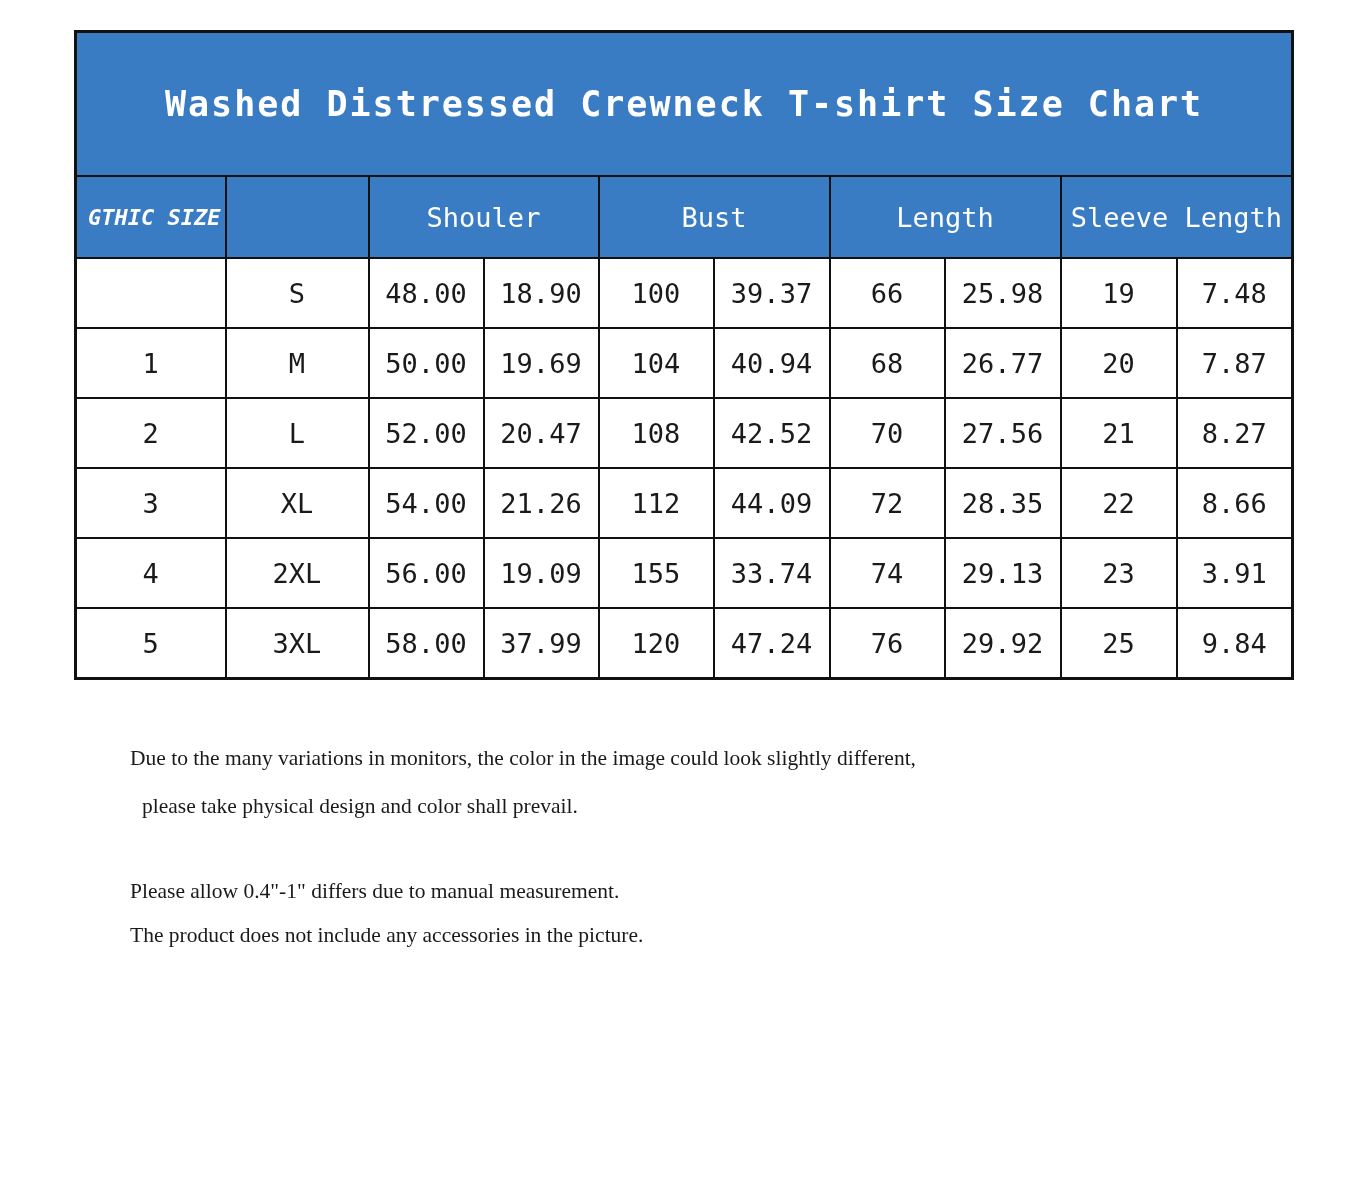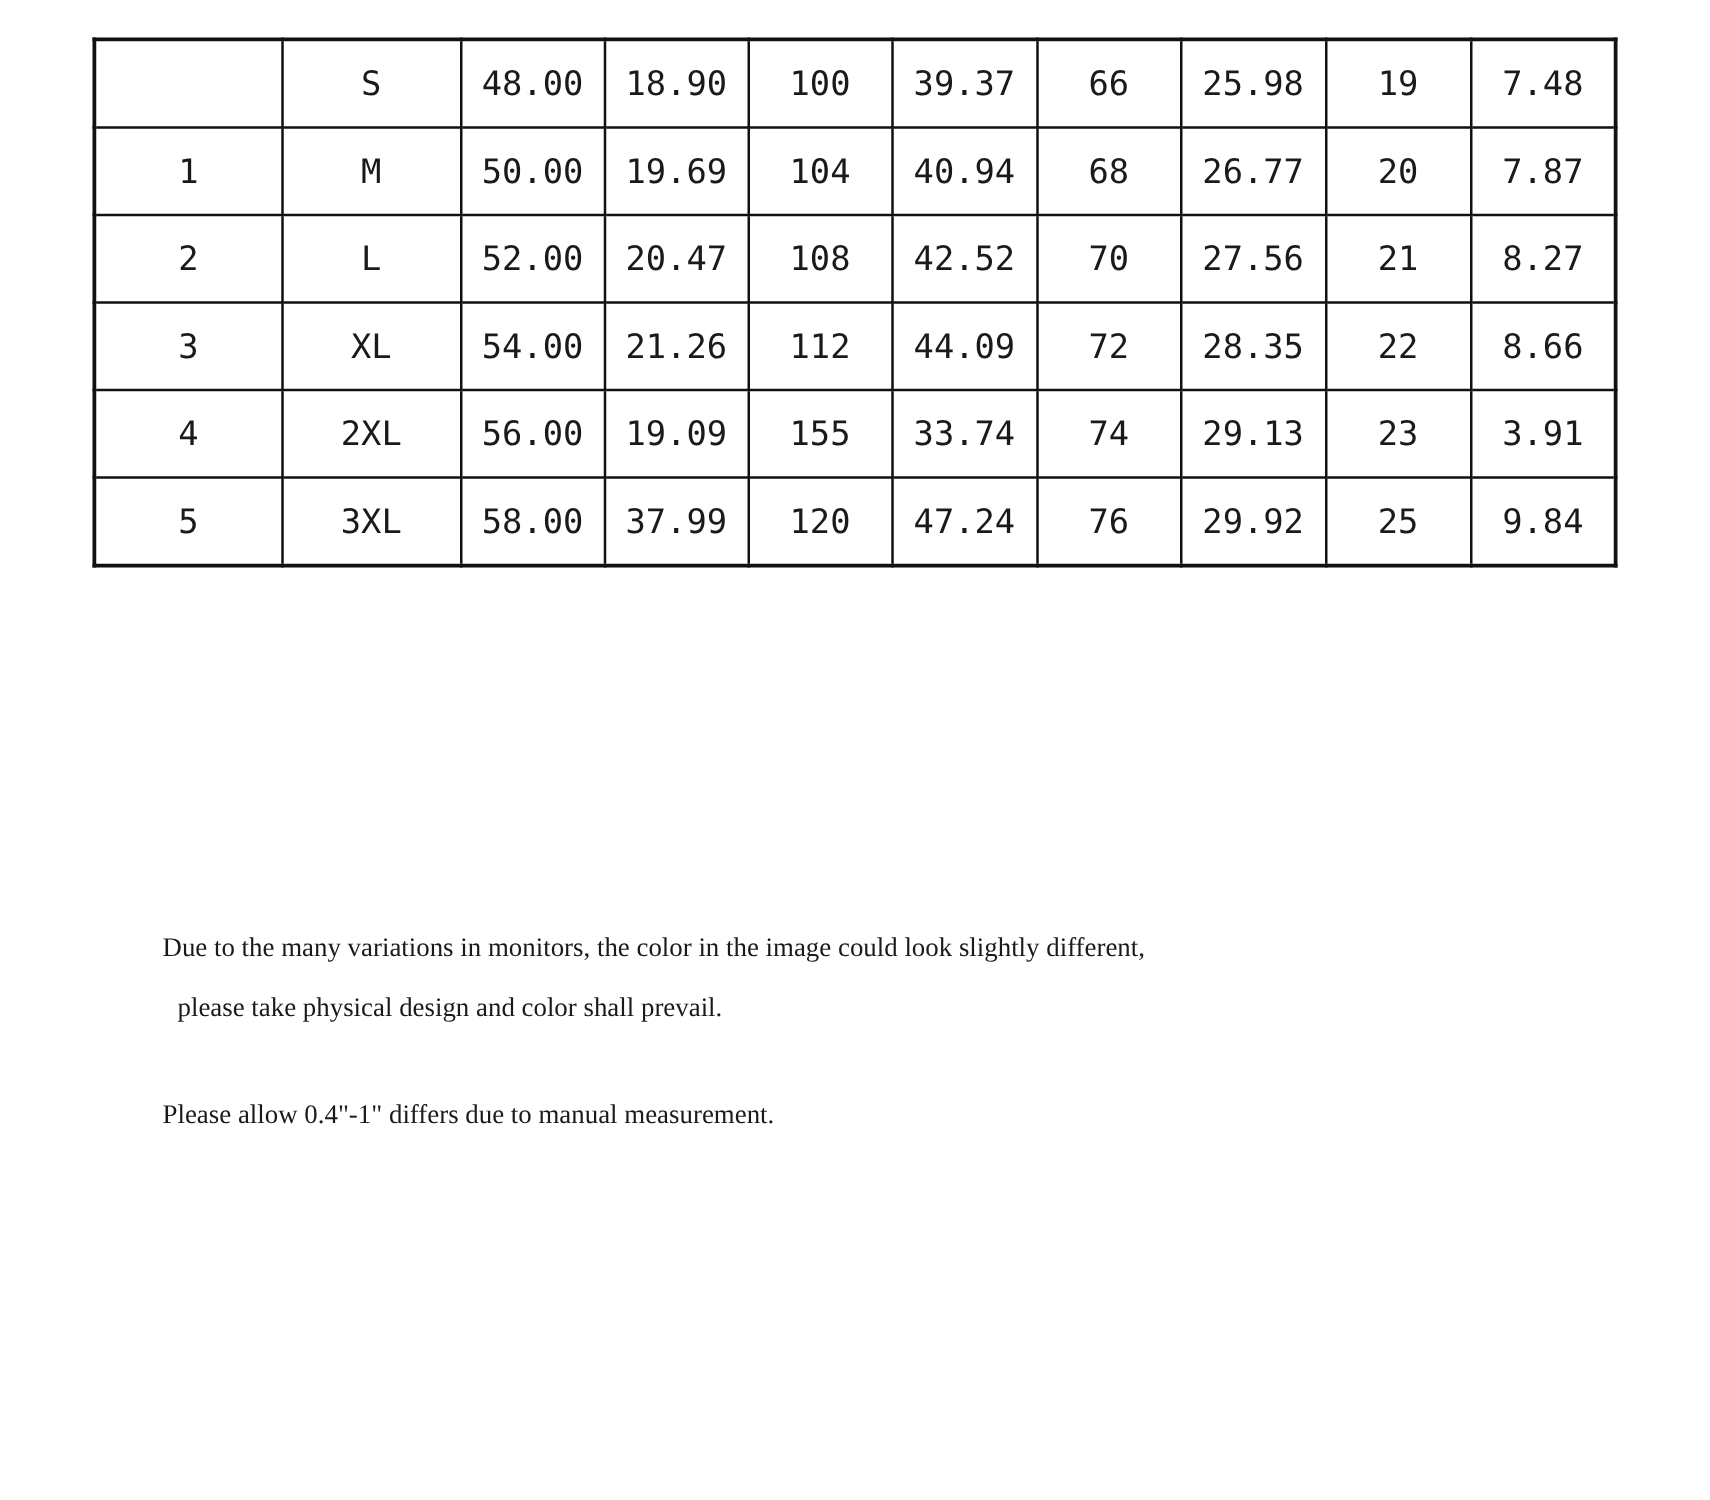--- a/index.html
+++ b/index.html
@@ -117,20 +117,31 @@
       <col style="width:115px">
       <col style="width:115px">
       <col style="width:115px">
       <col style="width:116px">
       <col style="width:115px">
       <col style="width:116px">
       <col style="width:116px">
       <col style="width:116px">
     </colgroup>
     <tbody>
+      <tr>
+        <td class="title-cell" colspan="10">Washed Distressed Crewneck T-shirt Size Chart</td>
+      </tr>
+      <tr>
+        <td class="hdr hdr-group hdr-gthic">GTHIC SIZE</td>
+        <td class="hdr hdr-group"></td>
+        <td class="hdr hdr-group" colspan="2">Shouler</td>
+        <td class="hdr hdr-group" colspan="2">Bust</td>
+        <td class="hdr hdr-group" colspan="2">Length</td>
+        <td class="hdr hdr-group" colspan="2">Sleeve Length</td>
+      </tr>
 
       <tr class="body-row">
         <td class="num-col"></td>
         <td>S</td>
         <td>48.00</td>
         <td>18.90</td>
         <td>100</td>
         <td>39.37</td>
         <td>66</td>
         <td>25.98</td>
@@ -204,13 +215,14 @@
       </tr>
     </tbody>
   </table>
 </div>
 
 <div class="notes">
   <p class="note-line">Due to the many variations in monitors, the color in the image could look slightly different,</p>
   <p class="note-line indent">please take physical design and color shall prevail.</p>
   <div class="note-gap"></div>
   <p class="note-line tight">Please allow 0.4"-1" differs due to manual measurement.</p>
+  <p class="note-line">The product does not include any accessories in the picture.</p>
 </div>
 
 </body></html>

